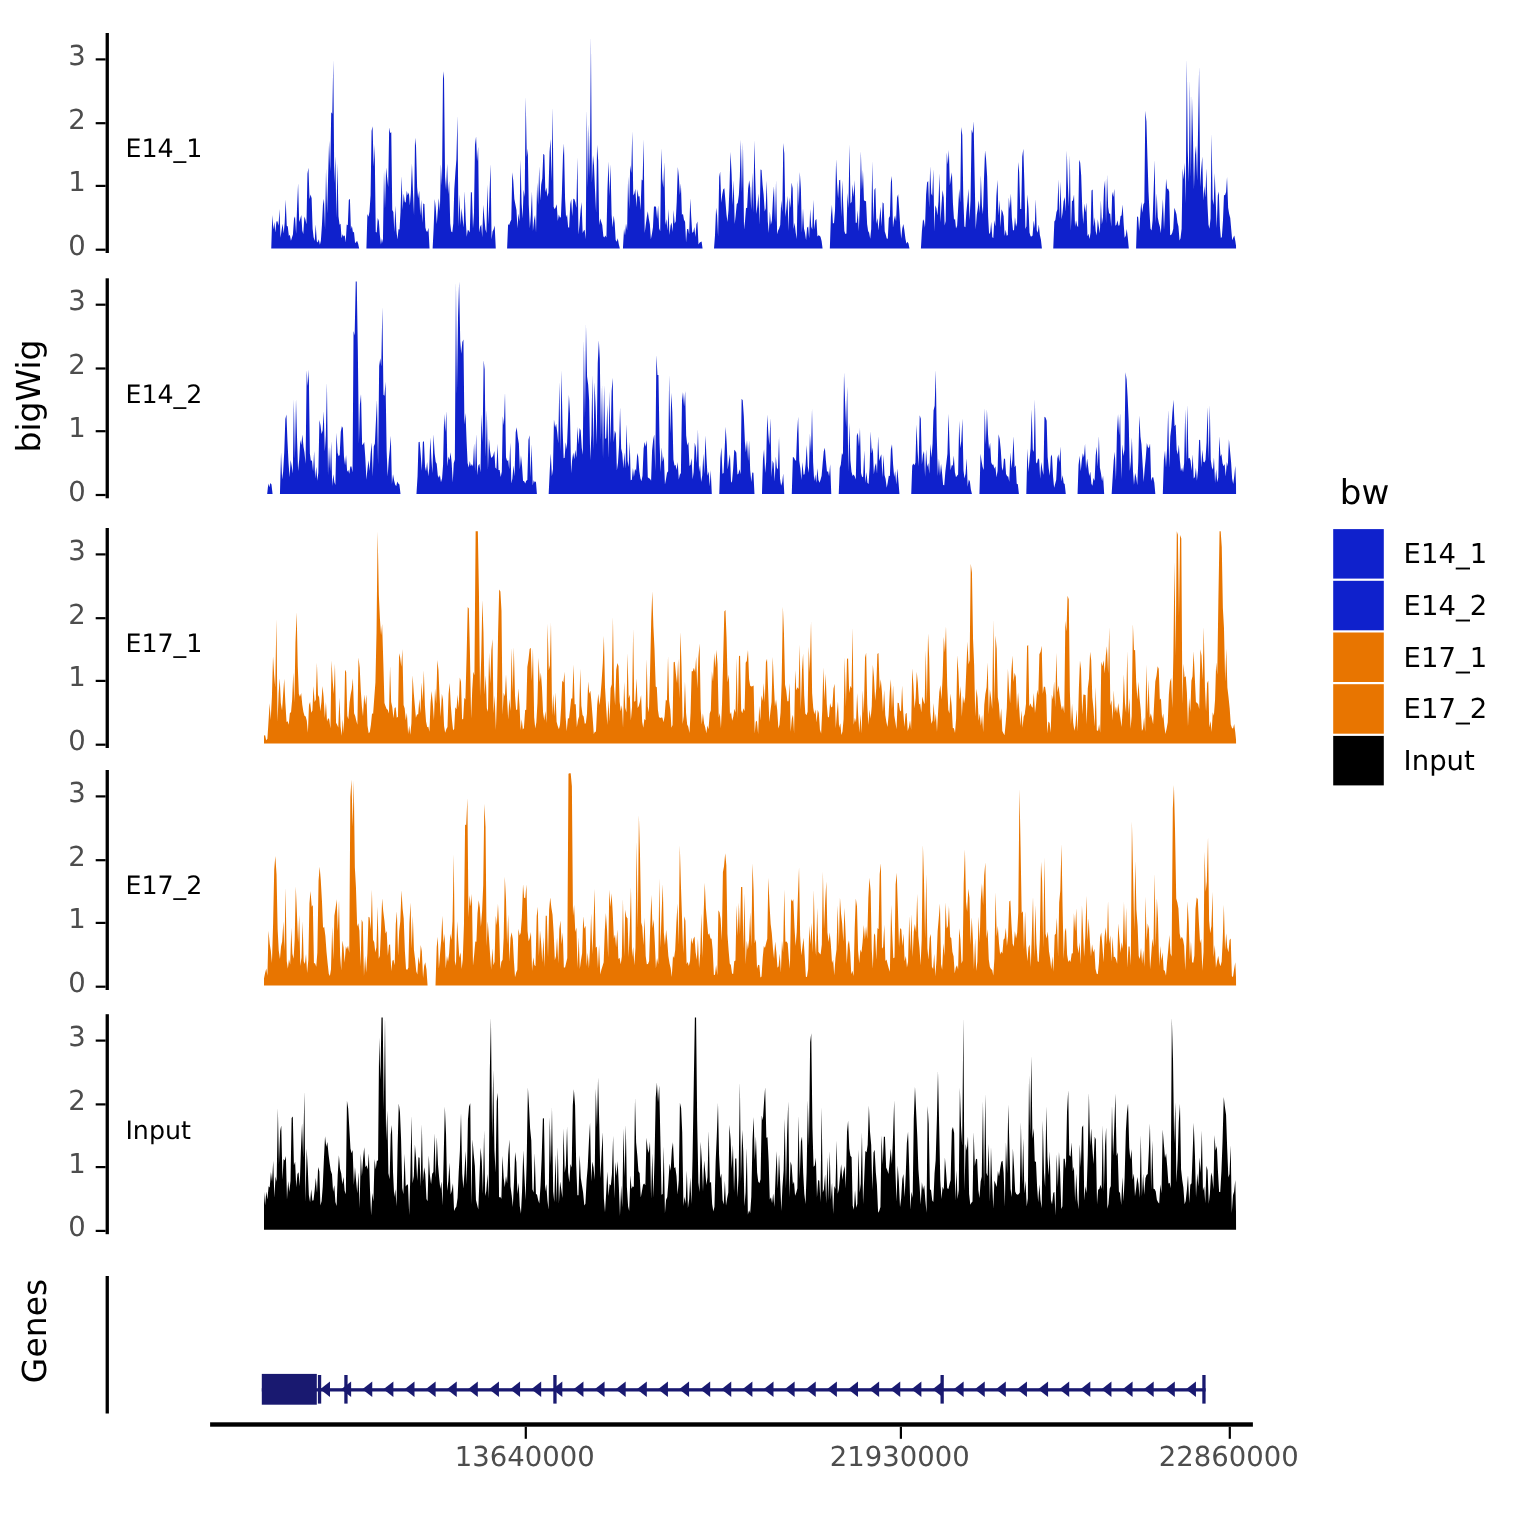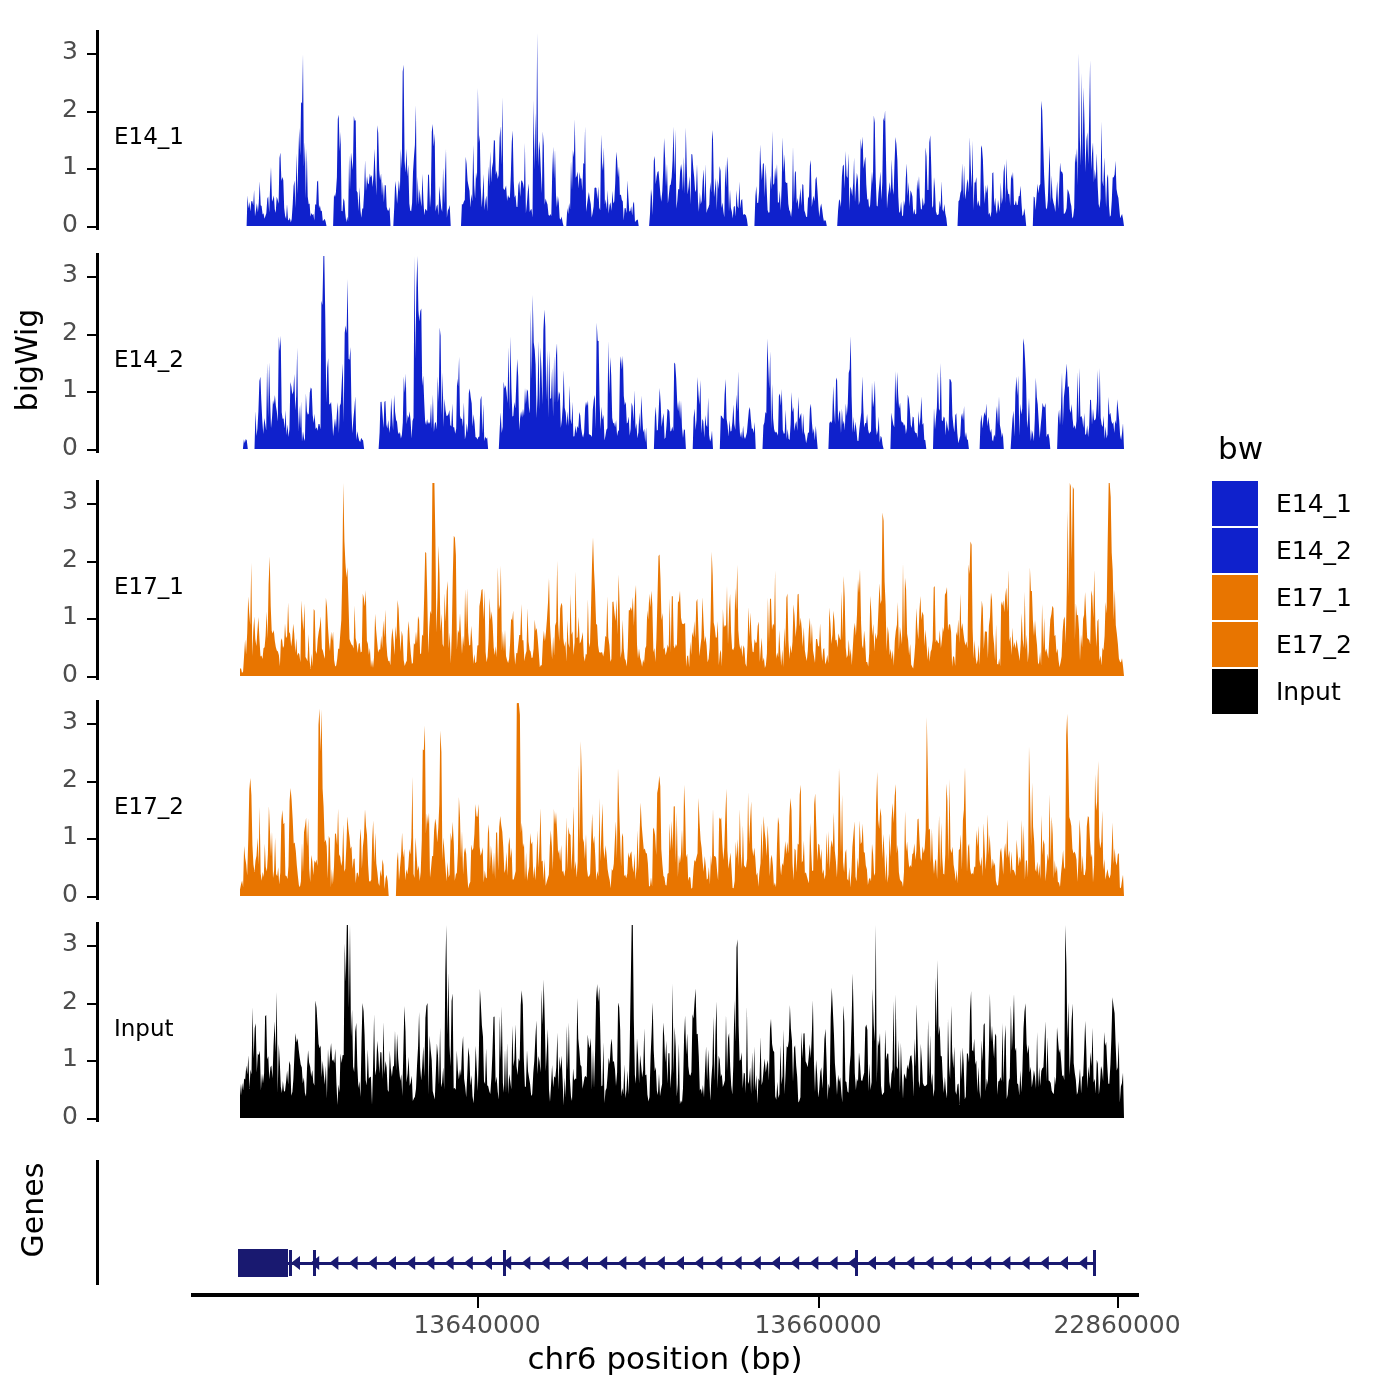--- a/index.html
+++ b/index.html
@@ -197,25 +197,24 @@
         <path d="M 1059.0000000000011 19 L 1068.0000000000011 12 L 1068.0000000000011 26 Z" fill="#191970"></path>
         <path d="M 1078.2000000000012 19 L 1087.2000000000012 12 L 1087.2000000000012 26 Z" fill="#191970"></path>
       </svg>
     </div>
 
   <div class="xaxisline" style="left:191px;top:1293px;width:948px;"></div>
   <div id="xticks">
       <div class="xtick" style="left: 477px; top: 1297px;"></div>
       <div class="xticklab" style="left: 397px; top: 1310px; width: 160px;">13640000</div>
       <div class="xtick" style="left: 818px; top: 1297px;"></div>
-      <div class="xticklab" style="left: 738px; top: 1310px; width: 160px;">13660000</div>
+      <div class="xticklab" style="left: 738px; top: 1310px; width: 160px;">21930000</div>
       <div class="xtick" style="left: 1117px; top: 1297px;"></div>
       <div class="xticklab" style="left: 1037px; top: 1310px; width: 160px;">22860000</div>
     </div>
-  <div class="xlab" style="left:440px;top:1340px;width:450px;">chr6 position (bp)</div>
 
   <div class="legend">
     <div class="legend-title">bw</div>
     <div id="legend-items">
         <div class="legend-row">
           <div class="legend-key" style="background: rgb(15, 33, 204);"></div>
           <div class="legend-text">E14_1</div>
         </div>
         <div class="legend-row">
           <div class="legend-key" style="background: rgb(15, 33, 204);"></div>

